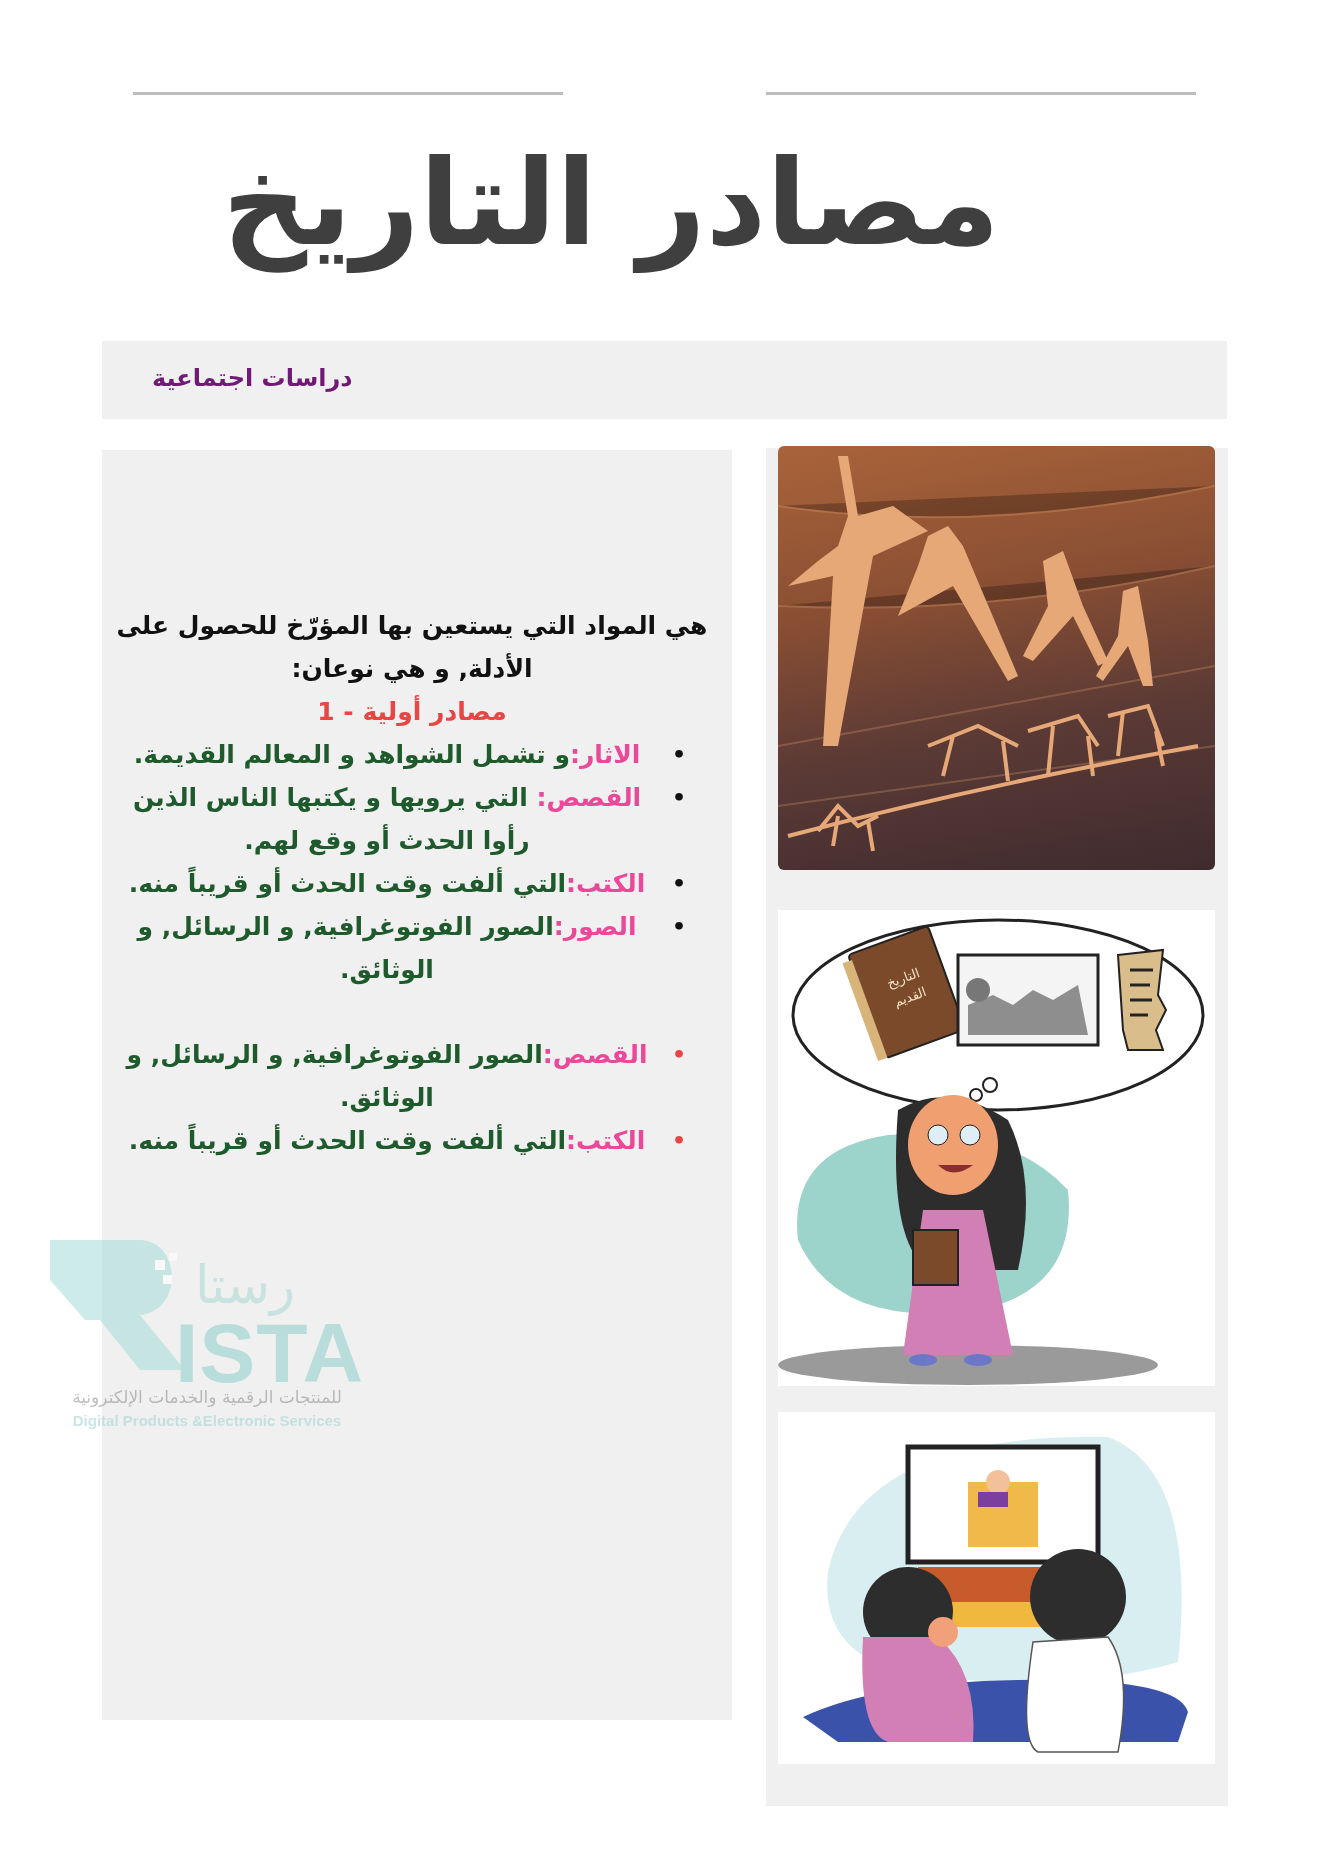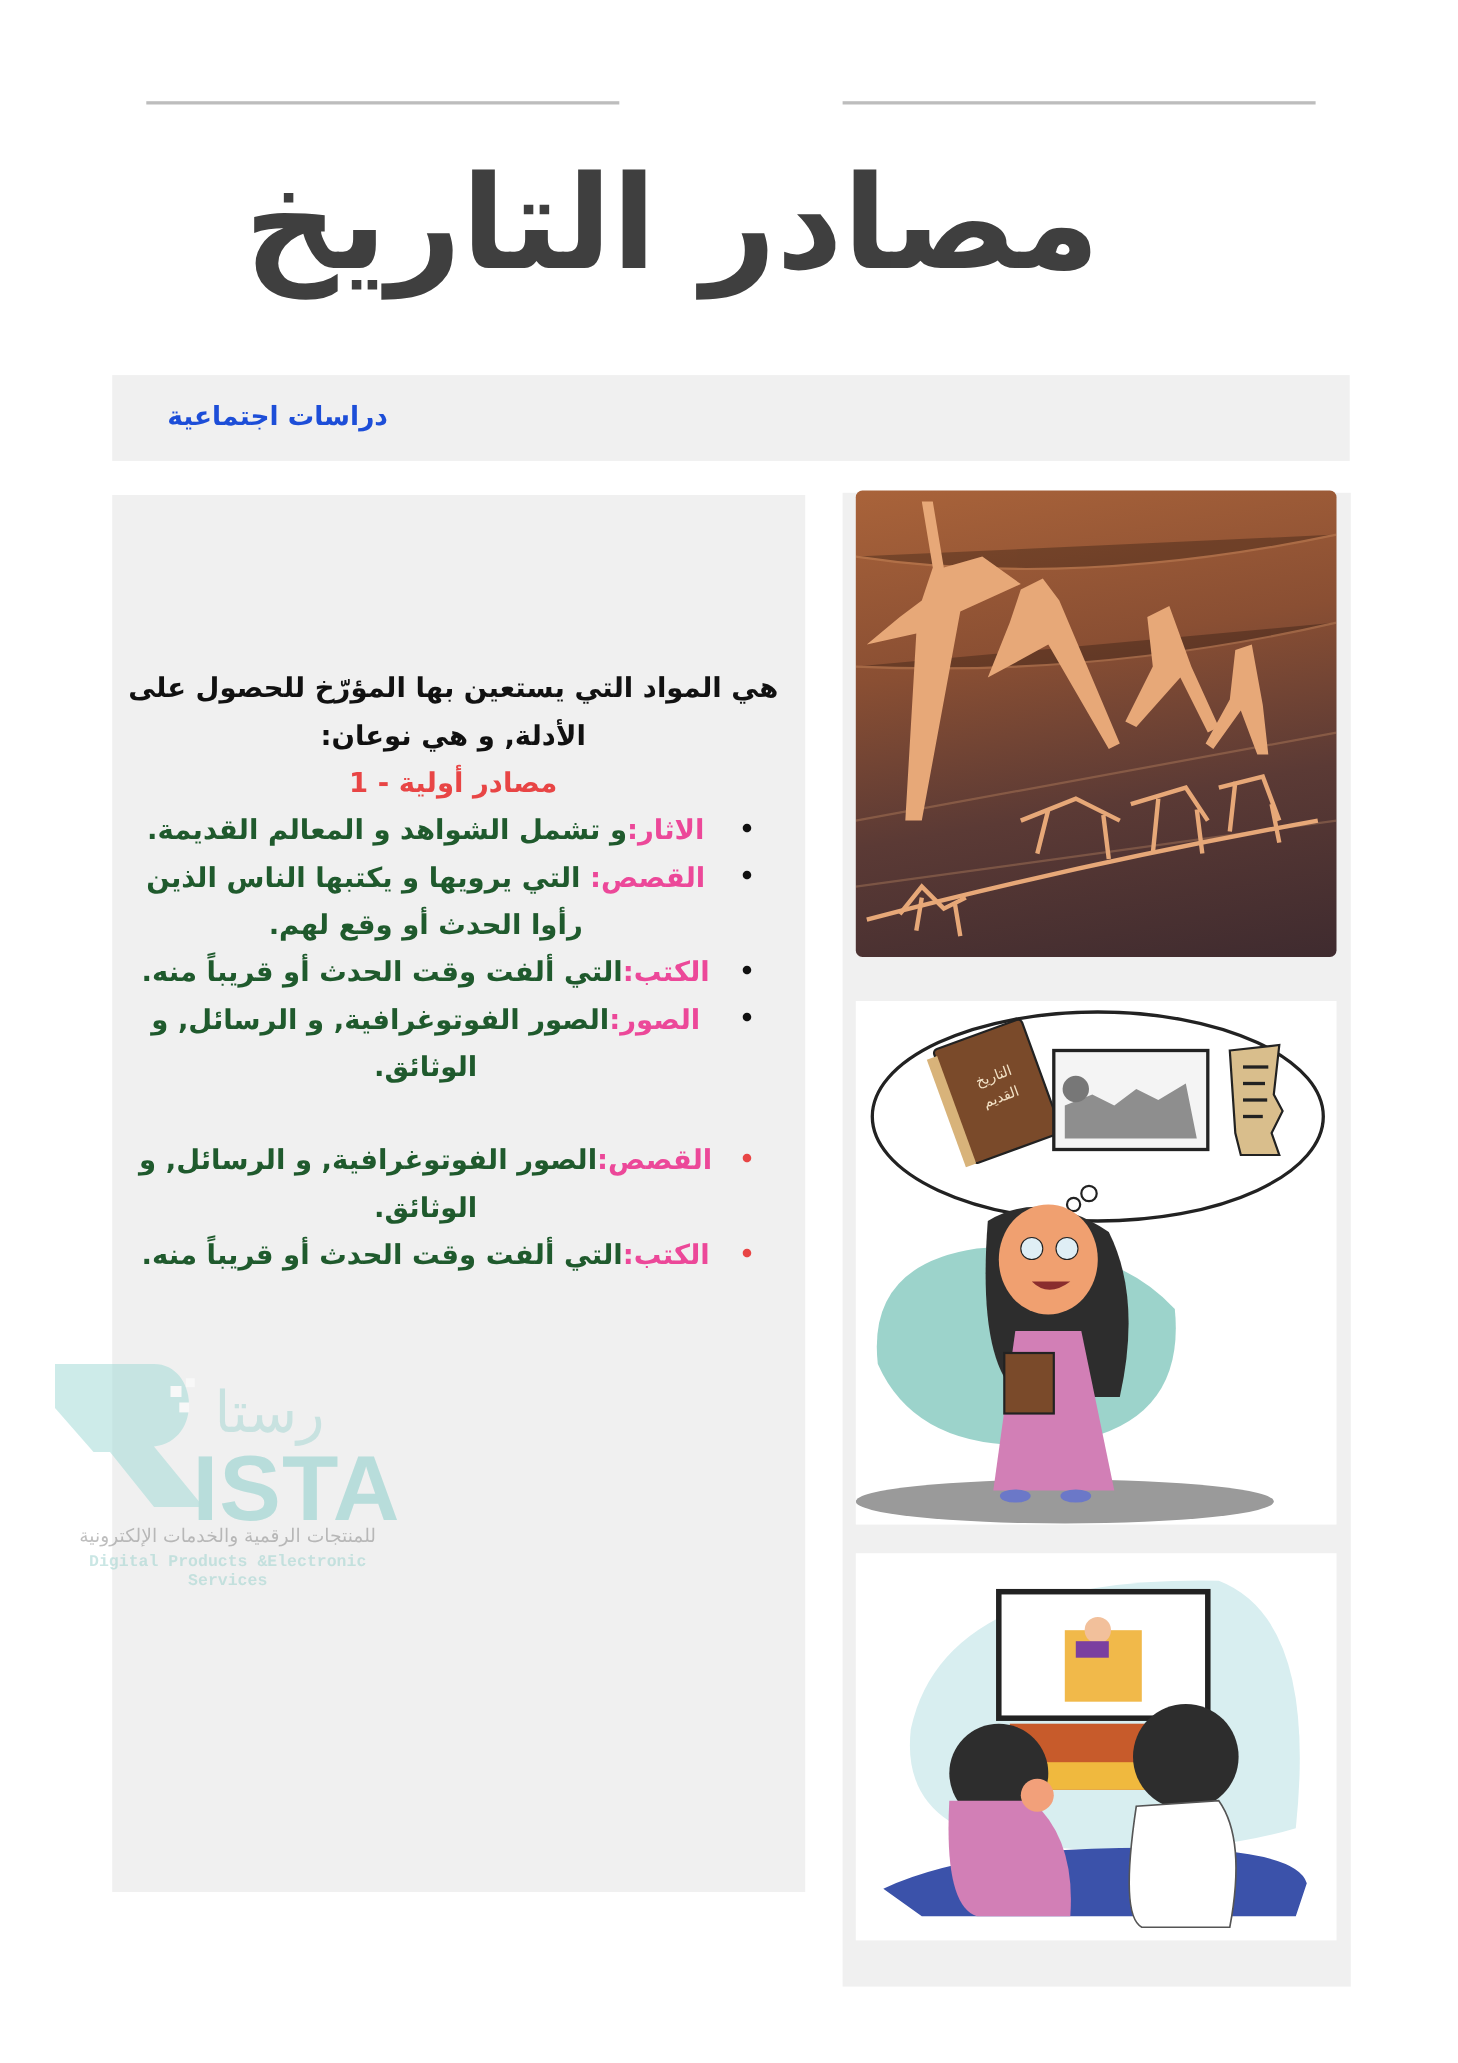--- a/index.html
+++ b/index.html
@@ -19,21 +19,21 @@
       font-size: 118px; color: #3f3f3f; letter-spacing: 2px;
       line-height: 1.25;
     }
 
     .subject-bar {
       position: absolute; left: 102px; top: 341px; width: 1125px; height: 78px;
       background: #f0f0f0;
     }
     .subject-label {
       position: absolute; left: 152px; top: 358px; direction: rtl;
-      font-weight: bold; font-size: 24px; color: #1d4ed8; line-height: 40px;
+      font-weight: bold; font-size: 24px; color: #701a75; line-height: 40px;
     }
 
     .text-panel {
       position: absolute; left: 102px; top: 450px; width: 630px; height: 1270px;
       background: #f0f0f0;
     }
     .content {
       position: absolute; left: 112px; top: 604px; width: 600px;
       direction: rtl; text-align: center; color: #111;
       font-weight: bold; font-size: 25px; line-height: 43px;
@@ -51,21 +51,21 @@
       position: absolute; right: 26px; top: 0; font-size: 22px;
     }
     ul.bullets.sec li .dot { color: #e84545; }
     ul.bullets.pri li .dot { color: #111; }
     .spacer { height: 42px; }
 
     .watermark { position: absolute; left: 45px; top: 1235px; width: 330px; height: 200px; opacity: 0.55; }
     .wm-arabic-brand { position: absolute; left: 150px; top: 20px; font-size: 52px; color: #a9d7d4; direction: rtl; font-weight: normal; }
     .wm-latin { position: absolute; left: 130px; top: 70px; font-size: 84px; font-weight: bold; color: #8ccfca; letter-spacing: 1px; font-family: "Liberation Sans", sans-serif; }
     .wm-sub-ar { position: absolute; left: 12px; top: 152px; font-size: 17px; color: #8a8a8a; direction: rtl; width: 300px; text-align: center; }
-    .wm-sub-en { position: absolute; left: 12px; top: 177px; font-size: 15px; color: #9fd3cf; font-weight: bold; width: 300px; text-align: center; font-family: Liberation Mono, monospace; }
+    .wm-sub-en { position: absolute; left: 12px; top: 177px; font-size: 15px; color: #9fd3cf; font-weight: bold; width: 300px; text-align: center; font-family: Liberation Sans, sans-serif; }
 
     .img-col-bg { position: absolute; left: 766px; top: 448px; width: 462px; height: 1358px; background: #f0f0f0; }
     .photo {
       position: absolute; left: 778px; top: 446px; width: 437px; height: 424px;
       border-radius: 6px; overflow: hidden;
       background: linear-gradient(170deg, #a9633a 0%, #8a4f33 35%, #5b3a35 65%, #3f2b2f 100%);
     }
     .illus { position: absolute; background: #ffffff; overflow: hidden; }
     .illus.girl { left: 778px; top: 910px; width: 437px; height: 476px; }
     .illus.tv { left: 778px; top: 1412px; width: 437px; height: 352px; }

